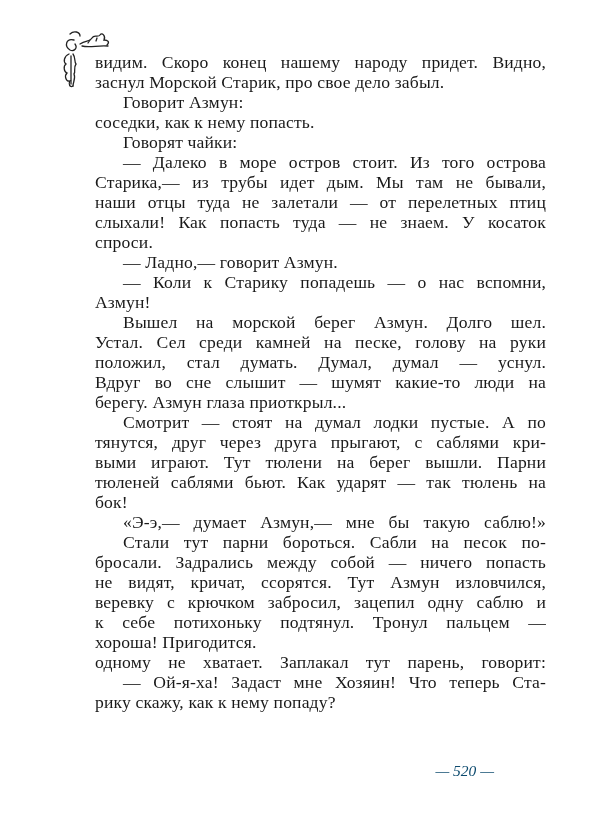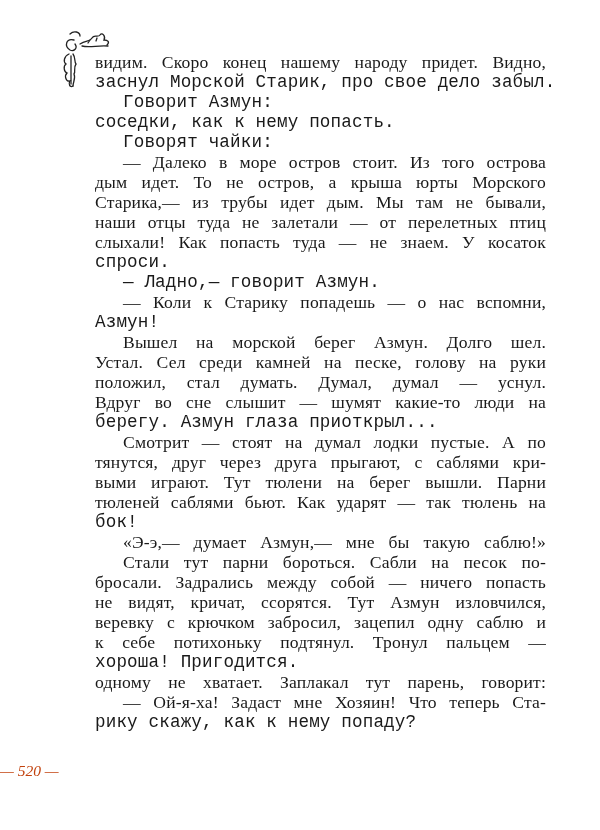--- a/index.html
+++ b/index.html
@@ -38,34 +38,33 @@
     }
     .line {
       display: block;
       white-space: nowrap;
       text-align: justify;
       text-align-last: justify;
       height: 20px;
     }
     .line.last {
       text-align-last: left;
-      font-family: Liberation Mono, monospace;
     }
     .line.indent {
       padding-left: 28px;
     }
     .page-number {
       position: absolute;
       left: 0;
       width: 494px;
       top: 762px;
-      text-align: left;
+      text-align: right;
       font-style: italic;
       font-size: 15.5px;
-      color: #c2410c;
+      color: #0c4a6e;
     }
   </style>
 </head>
 <body>
 
 <div class="page">
 
   <svg class="ornament" viewBox="0 0 60 66" xmlns="http://www.w3.org/2000/svg" fill="none" stroke="#222" stroke-width="1.3" stroke-linecap="round">
 
     <path d="M14 14 C6 12, 4 20, 10 24 C14 26, 18 22, 15 18"></path>
@@ -80,21 +79,20 @@
     <path d="M11 30 L11 58"></path>
   </svg>
 
   <div class="text-block" id="text-block">
       <span class="line">видим. Скоро конец нашему народу придет. Видно,</span>
       <span class="line last">заснул Морской Старик, про свое дело забыл.</span>
       <span class="line indent last">Говорит Азмун:</span>
       <span class="line last">соседки, как к нему попасть.</span>
       <span class="line indent last">Говорят чайки:</span>
       <span class="line indent">— Далеко в море остров стоит. Из того острова</span>
-      <span class="line">дым идет. То не остров, а крыша юрты Морского</span>
       <span class="line">Старика,— из трубы идет дым. Мы там не бывали,</span>
       <span class="line">наши отцы туда не залетали — от перелетных птиц</span>
       <span class="line">слыхали! Как попасть туда — не знаем. У косаток</span>
       <span class="line last">спроси.</span>
       <span class="line indent last">— Ладно,— говорит Азмун.</span>
       <span class="line indent">— Коли к Старику попадешь — о нас вспомни,</span>
       <span class="line last">Азмун!</span>
       <span class="line indent">Вышел на морской берег Азмун. Долго шел.</span>
       <span class="line">Устал. Сел среди камней на песке, голову на руки</span>
       <span class="line">положил, стал думать. Думал, думал — уснул.</span>

